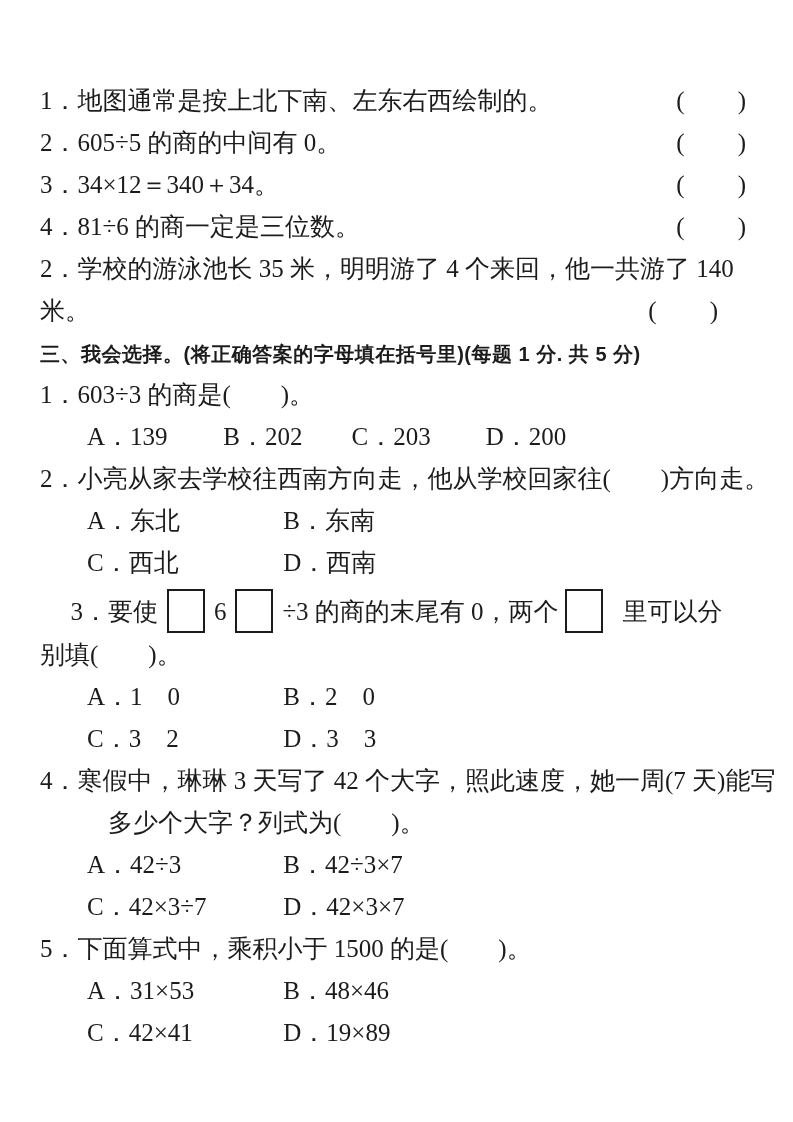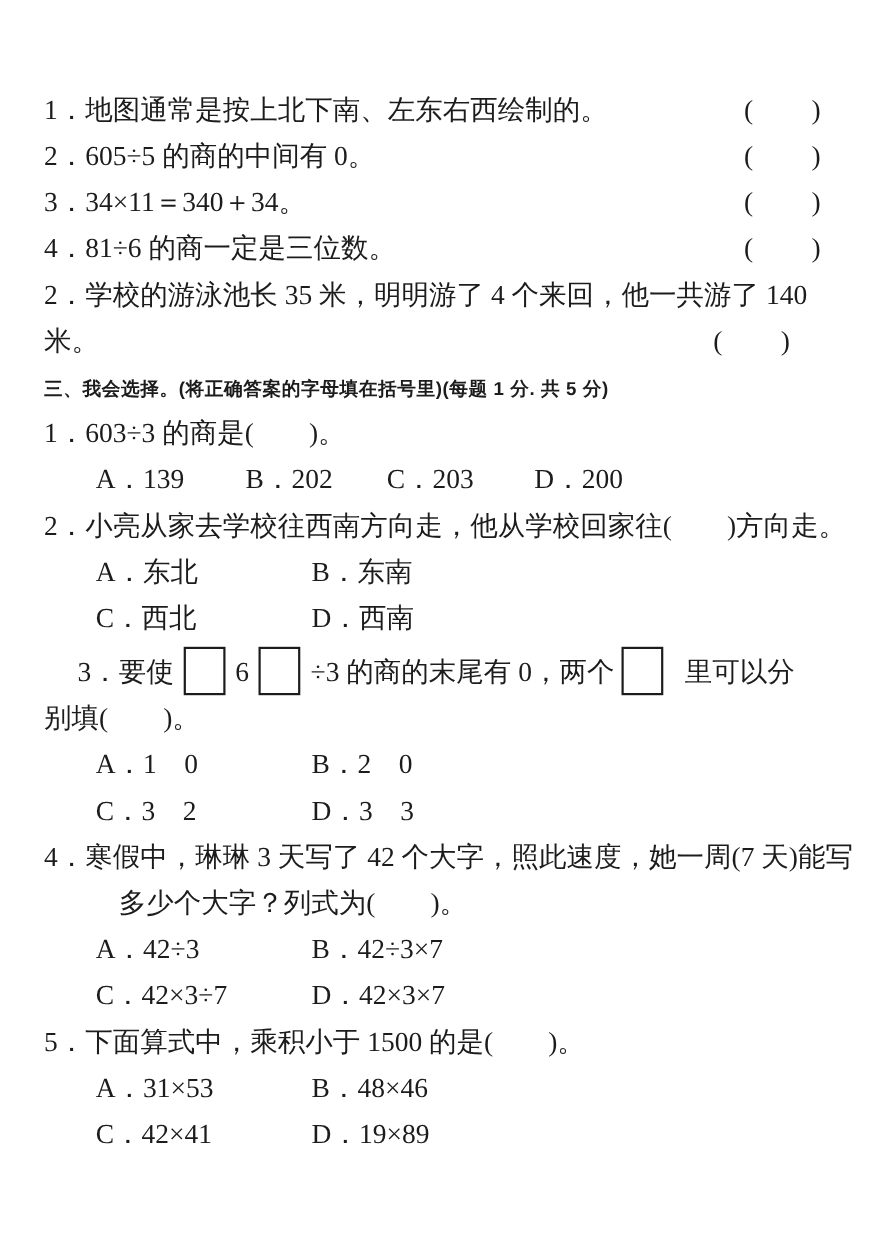--- a/index.html
+++ b/index.html
@@ -35,21 +35,21 @@
   .bracket {
     letter-spacing: 1px;
     padding-right: 6px;
   }
   .bracket-inset {
     margin-right: 28px;
   }
   .section-heading {
     font-family: "Liberation Sans", "DejaVu Sans", sans-serif;
     font-weight: bold;
-    font-size: 17px;
+    font-size: 20px;
     line-height: 32px;
     margin: 0 0 10px 0;
     letter-spacing: 0.5px;
     white-space: nowrap;
   }
   .opt-row {
     line-height: 30px;
     margin-bottom: 12px;
     margin-left: 47px;
     white-space: nowrap;
@@ -94,21 +94,21 @@
     <span>1．地图通常是按上北下南、左东右西绘制的。</span>
     <span class="bracket">(　　)</span>
   </div>
 
   <div class="tf-row">
     <span>2．605÷5 的商的中间有 0。</span>
     <span class="bracket">(　　)</span>
   </div>
 
   <div class="tf-row">
-    <span>3．34×11＝340＋34。</span>
+    <span>3．34×12＝340＋34。</span>
     <span class="bracket">(　　)</span>
   </div>
 
   <div class="tf-row">
     <span>4．81÷6 的商一定是三位数。</span>
     <span class="bracket">(　　)</span>
   </div>
 
   <div class="line">2．学校的游泳池长 35 米，明明游了 4 个来回，他一共游了 140</div>
   <div class="tf-row">

